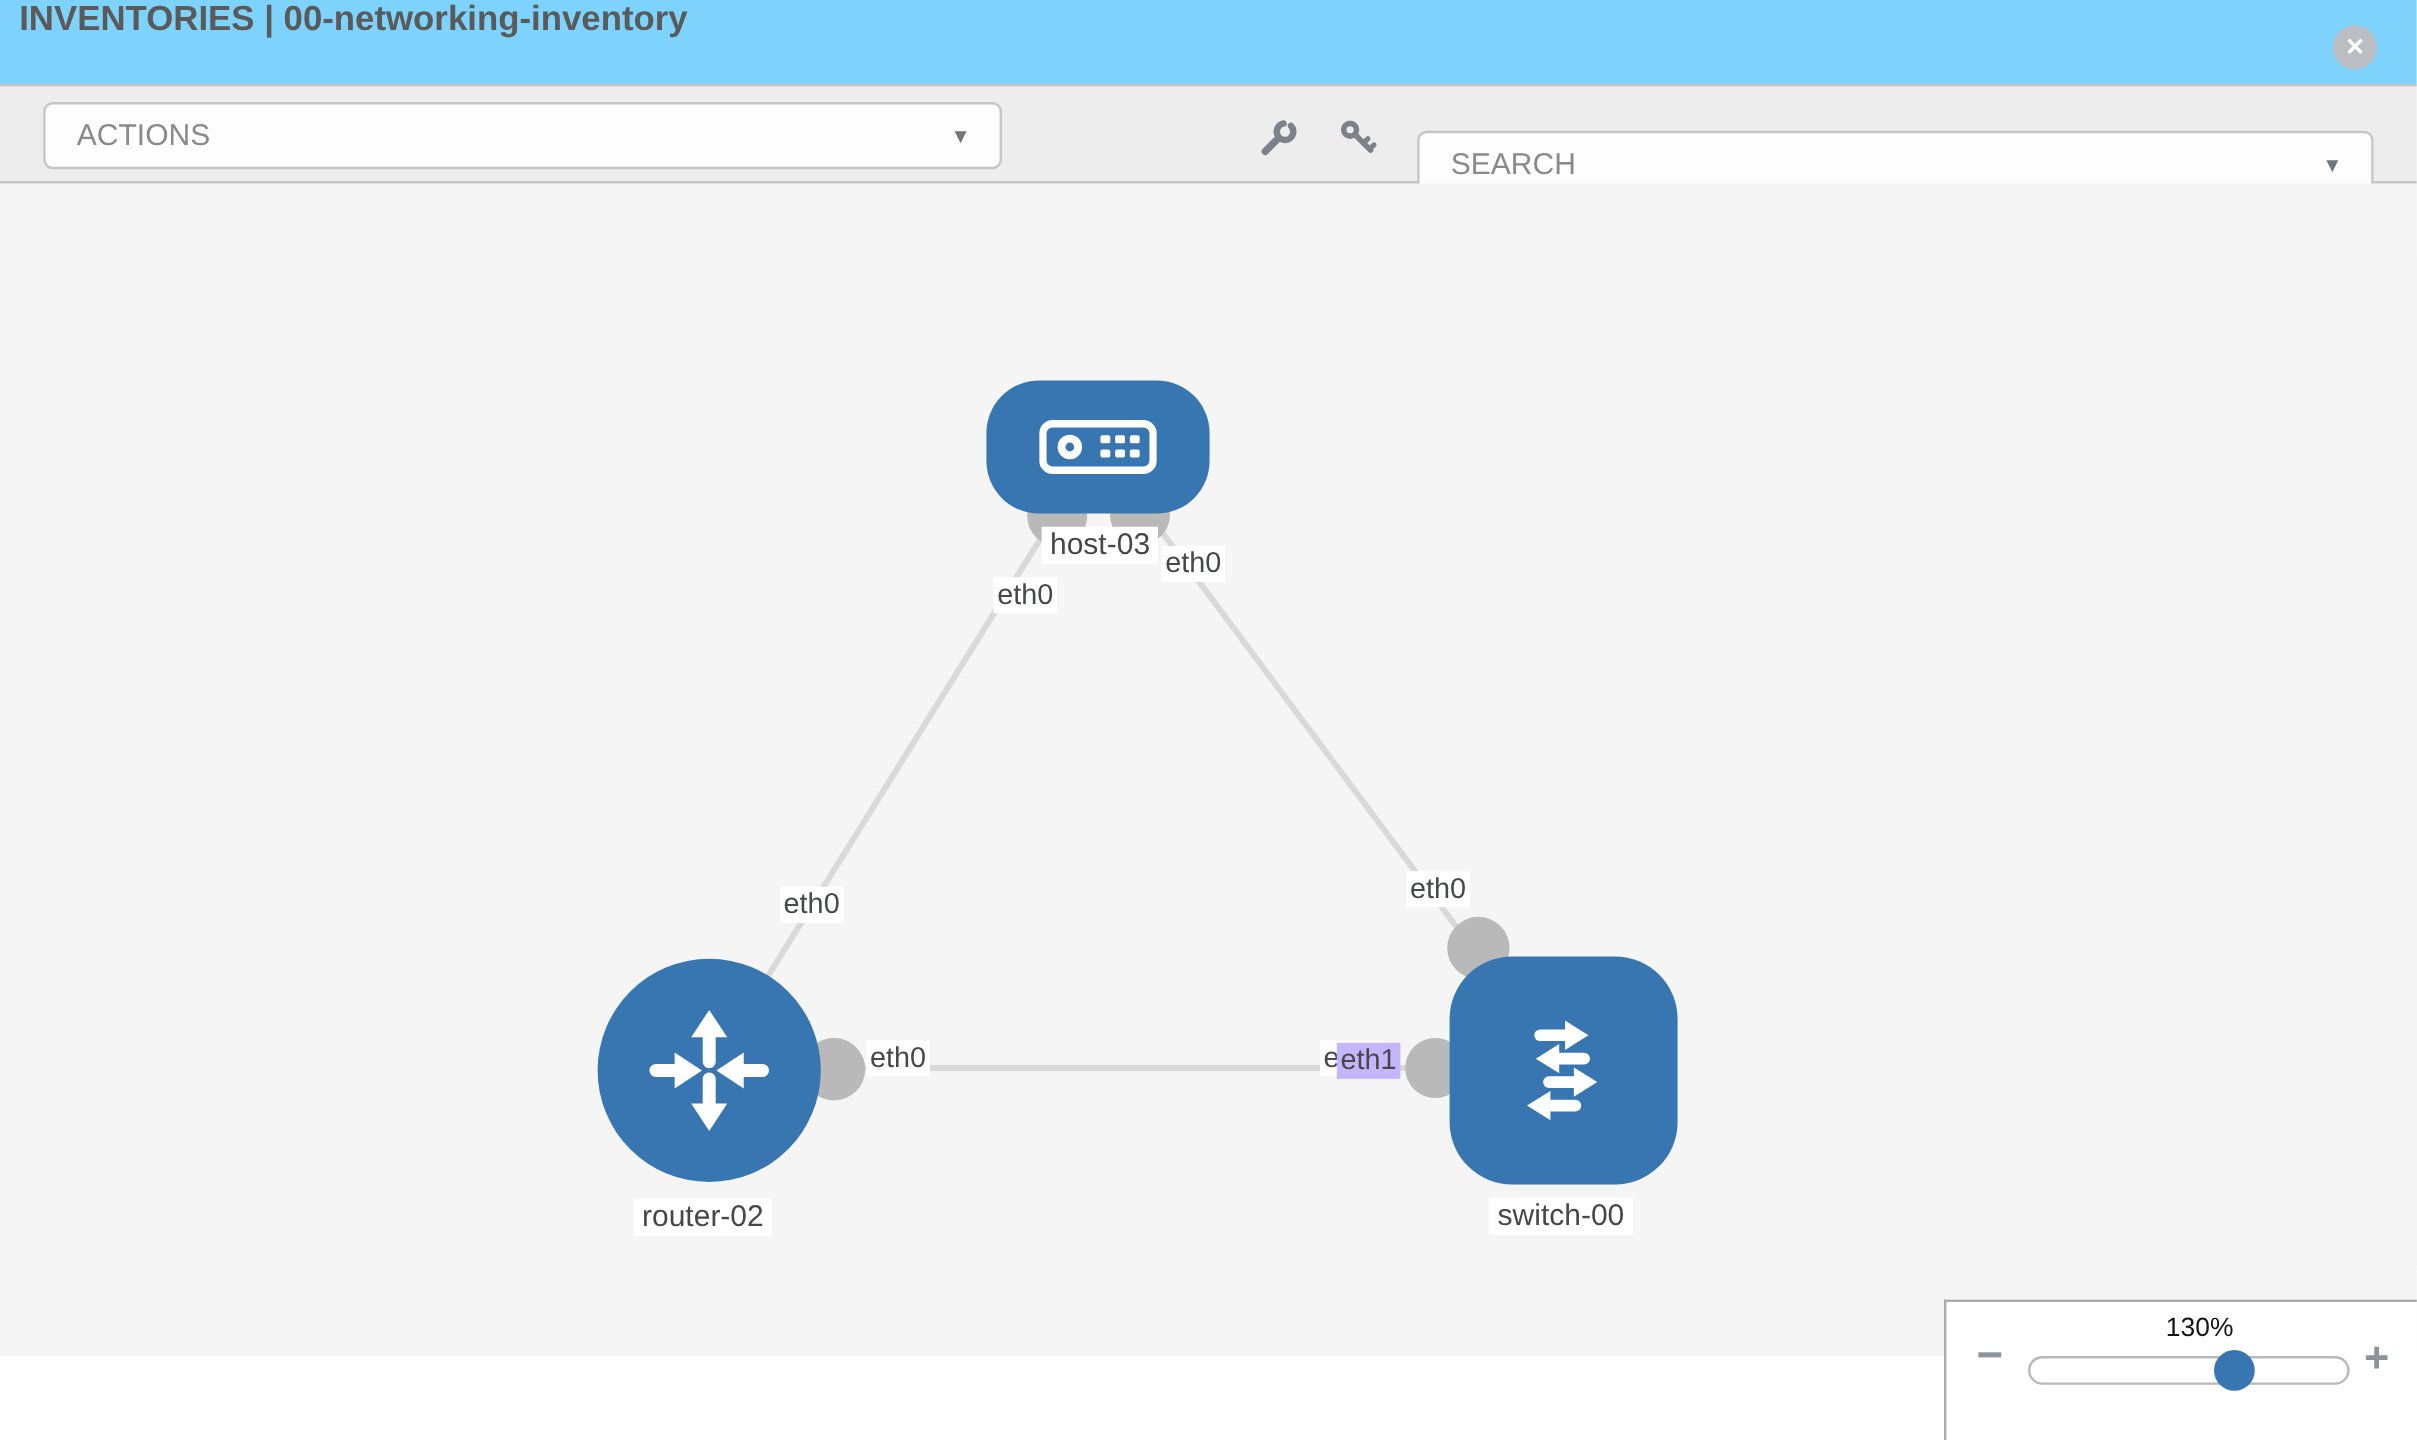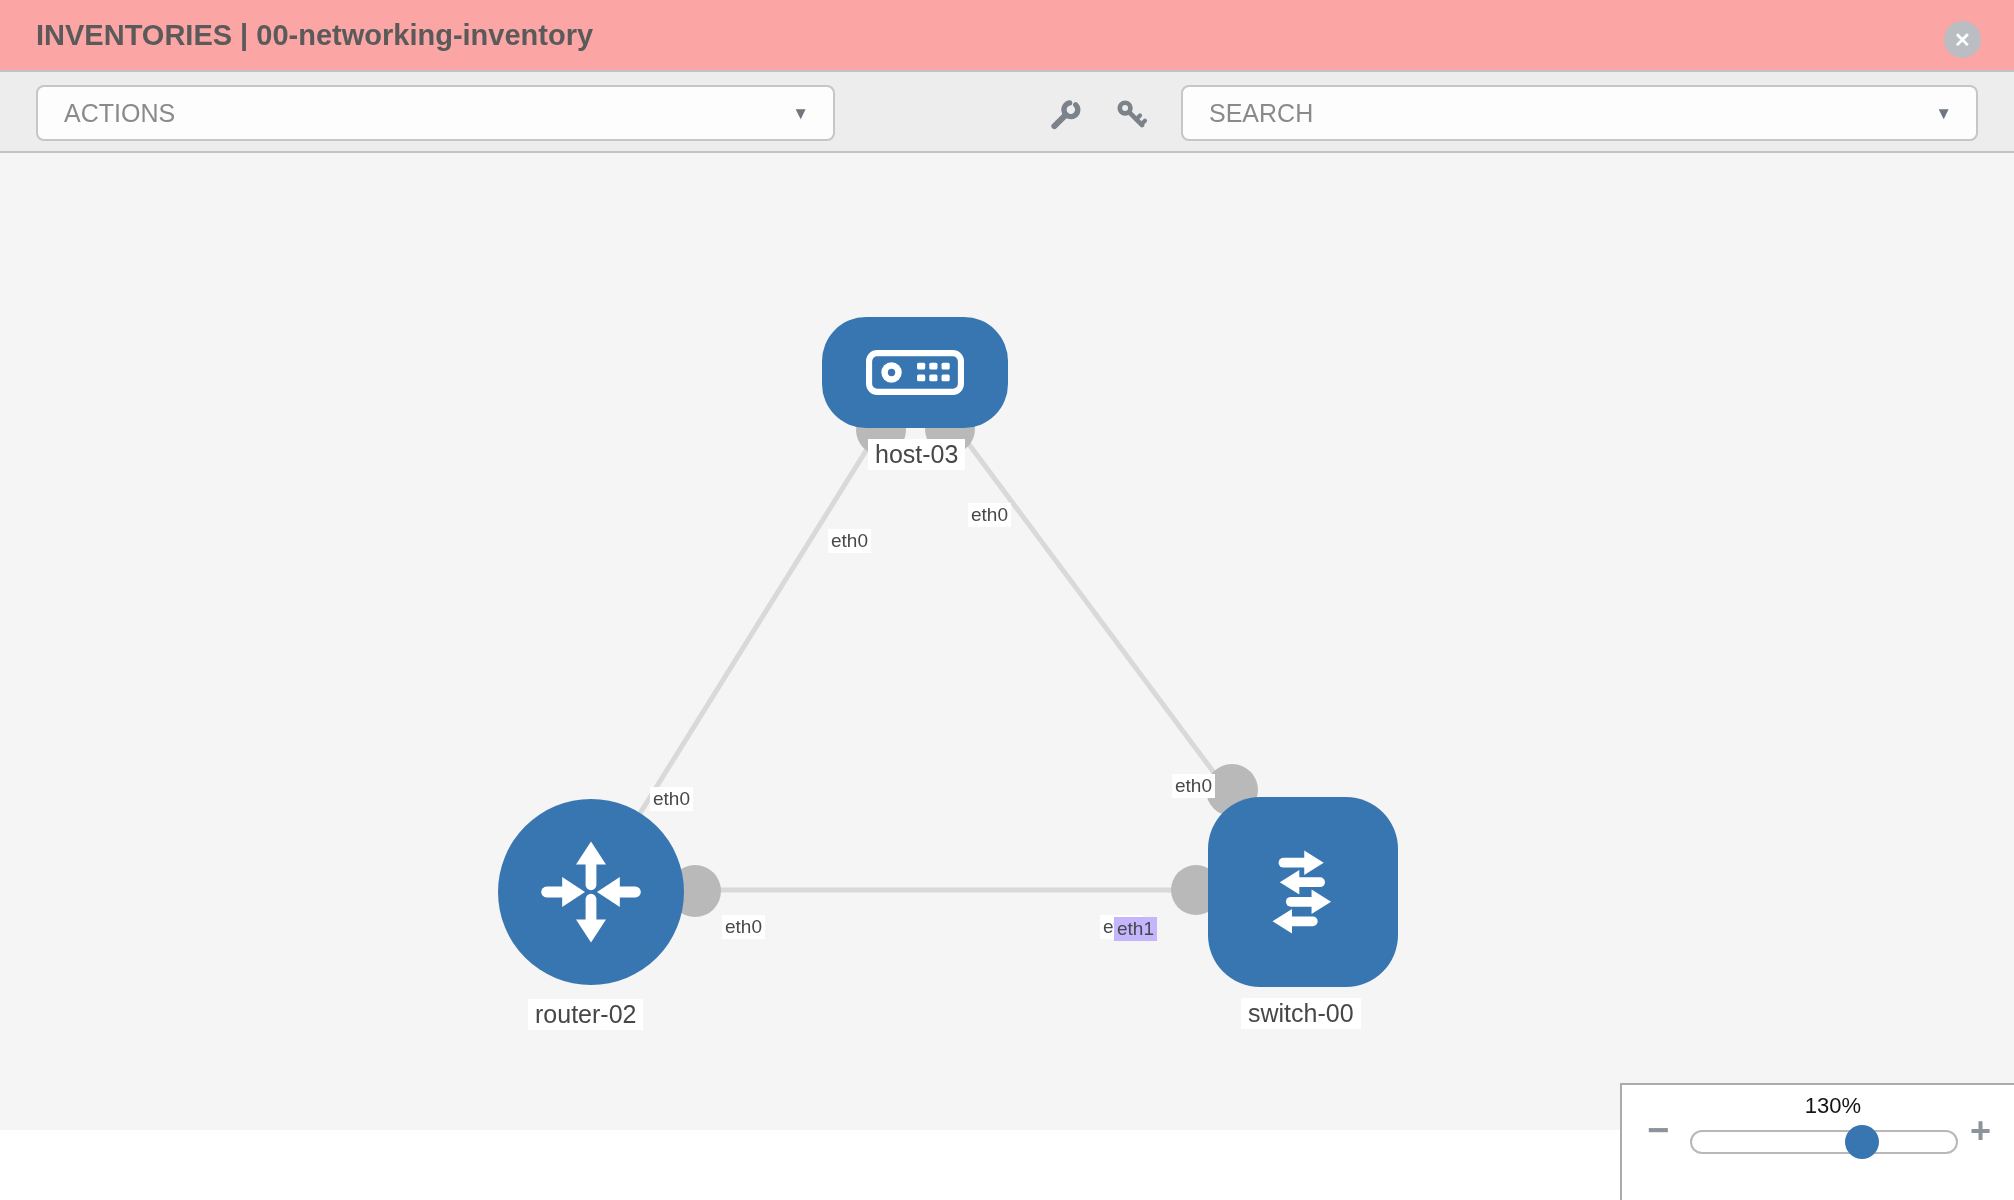--- a/index.html
+++ b/index.html
@@ -2,37 +2,37 @@
 <html><head>
 <meta charset="utf-8">
 <style>
   html,body { margin:0; padding:0; }
   body {
     width:2014px; height:1200px; overflow:hidden; position:relative;
     font-family:"Liberation Sans", sans-serif; background:#ffffff;
   }
 
   
-  .header { height:70px; background:#fca5a5; position:relative;
-            display:flex; align-items:center; padding-left:36px; box-sizing:border-box; }
+  .header { height:70px; background:#7dd3fc; position:relative;
+            display:flex; padding-left:16px; box-sizing:border-box; }
   .title  { font-size:29px; font-weight:bold; color:#5a5a5a; }
   .close-btn { position:absolute; right:33px; top:21px; width:37px; height:37px;
                border-radius:50%; background:#babdc1; color:#fff;
                display:flex; align-items:center; justify-content:center;
                font-size:20px; font-weight:bold; cursor:pointer; }
 
   
   .toolbar { height:83px; background:#ededed; position:relative; box-sizing:border-box;
              border-top:2px solid #c2c2c2; border-bottom:2px solid #c2c2c2;padding-left:48px; }
   .select-box { position:absolute; top:13px; height:56px; background:#fdfdfd;
                 border:2px solid #c6c6c6; border-radius:8px; box-sizing:border-box;
                 display:flex; align-items:center; padding:0 26px;
                 color:#8a8a8a; font-size:25px; cursor:pointer; }
   .actions-box { left:36px;  width:799px; }
-  .search-box  { left:1181px; width:797px; }
+  .search-box  { left:1181px; width:797px;margin-top:24px; }
   .caret { position:absolute; right:24px; top:17px; color:#6f7680; font-size:17px; }
   .tool-icon { position:absolute; top:26px; width:34px; height:34px; cursor:pointer; }
   .wrench-icon { left:1048px; }
   .key-icon    { left:1115px; }
 
   
   .canvas { position:relative; height:977px; background:#f5f5f5; overflow:hidden; }
   .links-svg { position:absolute; left:0; top:0; z-index:1; }
   .links-svg line { stroke:#d9d9d9; stroke-width:5px; }
 
@@ -48,22 +48,22 @@
   .node-host   { left:822px;  top:164px; width:186px; height:111px; border-radius:44px; }
   .node-router { left:498px;  top:646px; width:186px; height:186px; border-radius:50%; }
   .node-switch { left:1208px; top:644px; width:190px; height:190px; border-radius:52px; }
 
   .node-label { position:absolute; background:#ffffff; color:#474747; font-size:25px;
                 padding:1px 7px; z-index:4; white-space:nowrap; }
   .lbl-host   { left:868px;  top:286px; }
   .lbl-router { left:528px;  top:846px; }
   .lbl-switch { left:1241px; top:845px; }
 
-  .eth-label { position:absolute; background:#ffffff; color:#464849; font-size:19px;
-               padding:1px 3px; z-index:4; white-space:nowrap;margin-top:48px; }
+  .eth-label { position:absolute; background:#ffffff; color:#464849; font-size:24px;
+               padding:1px 3px; z-index:4; white-space:nowrap; }
   .eth-rh-host     { left:828px;  top:328px; }
   .eth-rh-router   { left:650px;  top:586px; }
   .eth-hs-host     { left:968px;  top:302px; }
   .eth-hs-switch   { left:1172px; top:573px; }
   .eth-rs-router   { left:722px;  top:714px; }
   .eth-rs-overlap  { left:1100px; top:714px; width:66px; height:28px; padding:0; background:none; }
   .eth-rs-overlap .under { position:absolute; left:0;  top:0; background:#fff; padding:1px 3px; z-index:4; }
   .eth-rs-overlap .over  { position:absolute; left:14px; top:2px; background:#c4b5fd; padding:1px 3px; z-index:5; }
 
   

